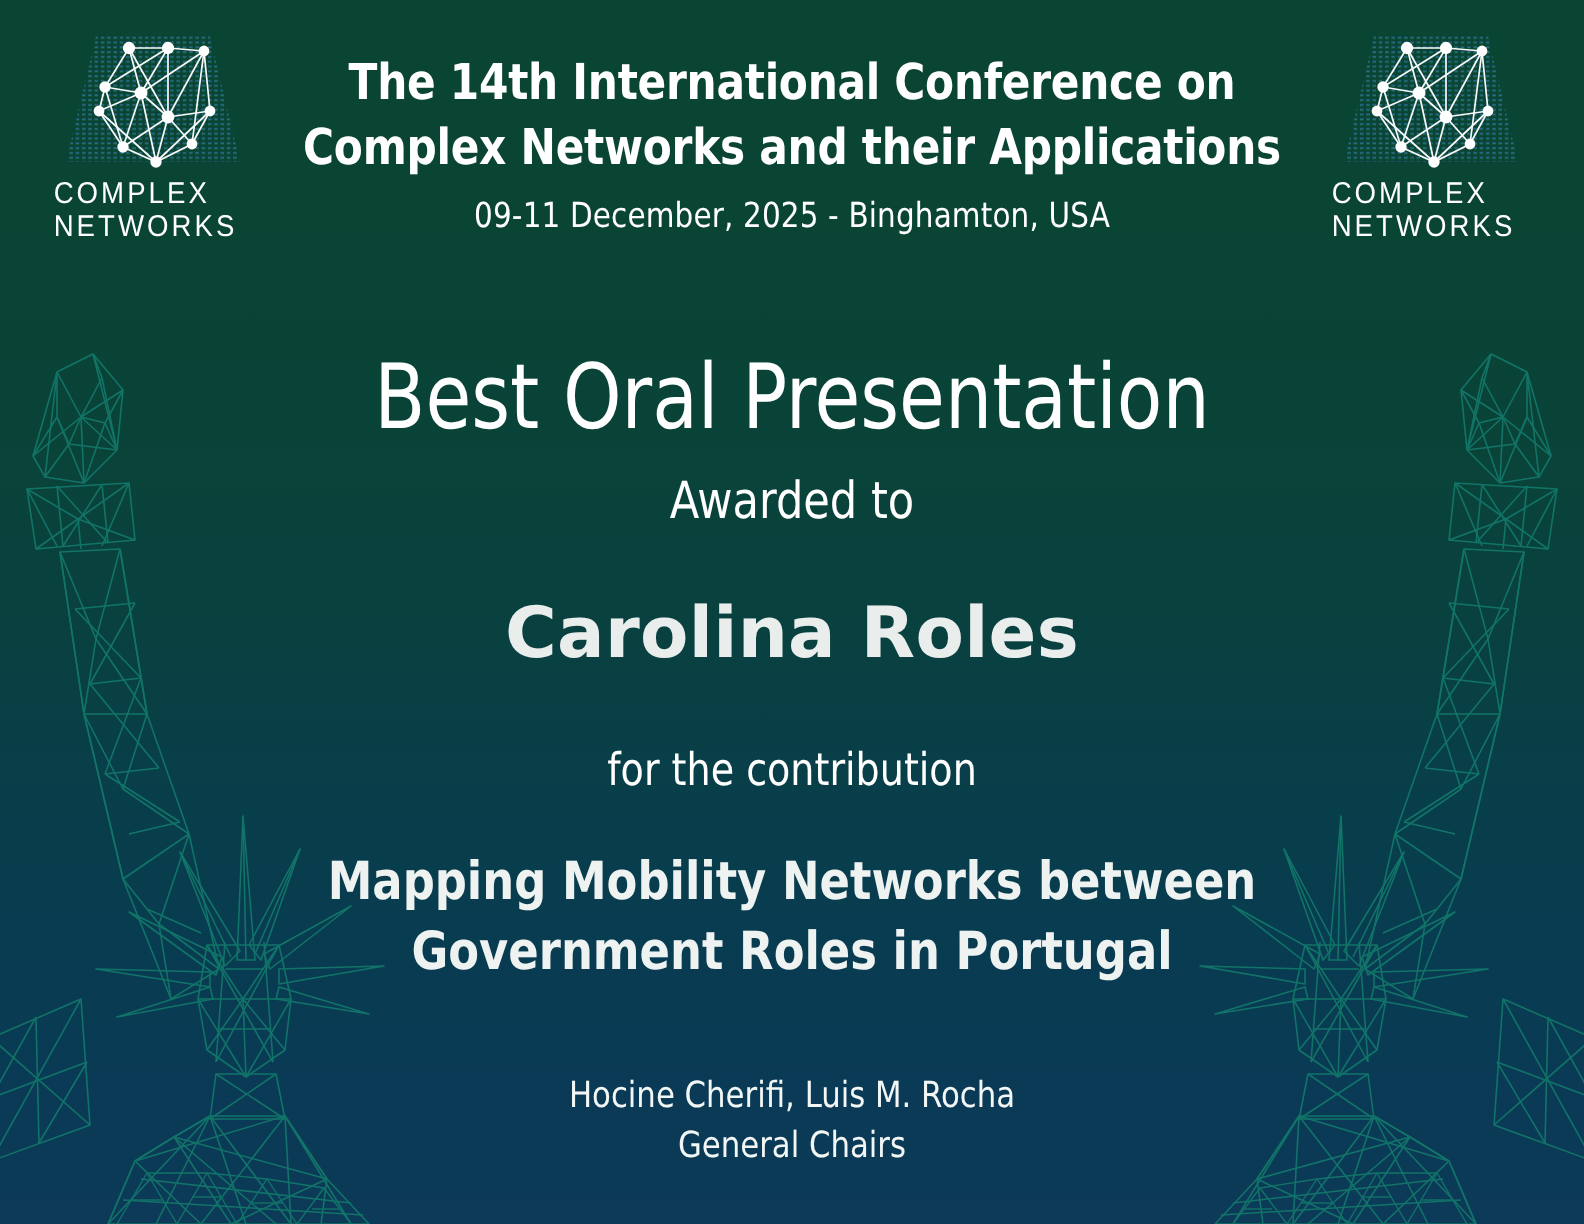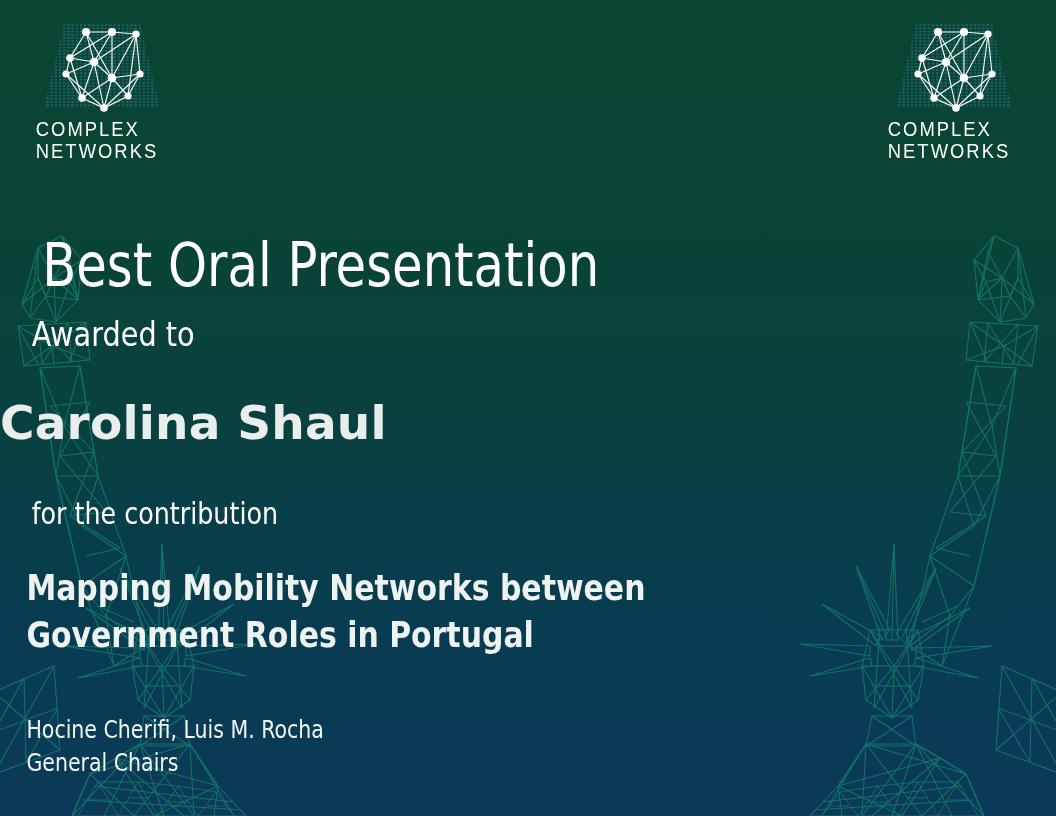--- a/index.html
+++ b/index.html
@@ -100,21 +100,21 @@
     letter-spacing: 0.1px;
     font-family: "DejaVu Sans Condensed", "Liberation Sans Narrow", "Liberation Sans", sans-serif;
     transform: scaleX(0.95);
   }
 
   
   .body-area {
     position: absolute;
     top: 175px; left: 0; right: 0; bottom: 0;
     z-index: 4;
-    text-align: left;
+    text-align: center;
     color: #ffffff;
   }
 
   .award-title {
     margin-top: 59px;
     font-size: 60px;
     font-weight: 400;
     line-height: 1.05;
     letter-spacing: 0px;
     color: #ffffff;
@@ -508,20 +508,27 @@
             <circle cx="62" cy="90" r="3.8"></circle>
           </g>
         </svg>
       </div>
       <div class="logo-text">
         <div>COMPLEX</div>
         <div>NETWORKS</div>
       </div>
     </div>
 
+    <div class="header-center">
+      <div class="conf-title">
+        <div>The 14th International Conference on</div>
+        <div>Complex Networks and their Applications</div>
+      </div>
+      <div class="conf-date">09-11 December, 2025 - Binghamton, USA</div>
+    </div>
 
     <div class="logo">
       <div class="logo-mark">
         <svg viewBox="0 0 120 96">
           <defs>
             <linearGradient id="gridgradR" x1="0" y1="0" x2="0" y2="1">
               <stop offset="0%" stop-color="#3355a8"></stop>
               <stop offset="35%" stop-color="#2a5f86"></stop>
               <stop offset="70%" stop-color="#1d7a63"></stop>
               <stop offset="100%" stop-color="#176b4f"></stop>
@@ -572,21 +579,21 @@
       <div class="logo-text">
         <div>COMPLEX</div>
         <div>NETWORKS</div>
       </div>
     </div>
   </div>
 
   <div class="body-area">
     <div class="award-title">Best Oral Presentation</div>
     <div class="awarded-to">Awarded to</div>
-    <div class="recipient">Carolina Shaul</div>
+    <div class="recipient">Carolina Roles</div>
     <div class="for-contribution">for the contribution</div>
     <div class="paper-title">
       <div>Mapping Mobility Networks between</div>
       <div>Government Roles in Portugal</div>
     </div>
     <div class="signature">
       <div>Hocine Cherifi, Luis M. Rocha</div>
       <div>General Chairs</div>
     </div>
   </div>

